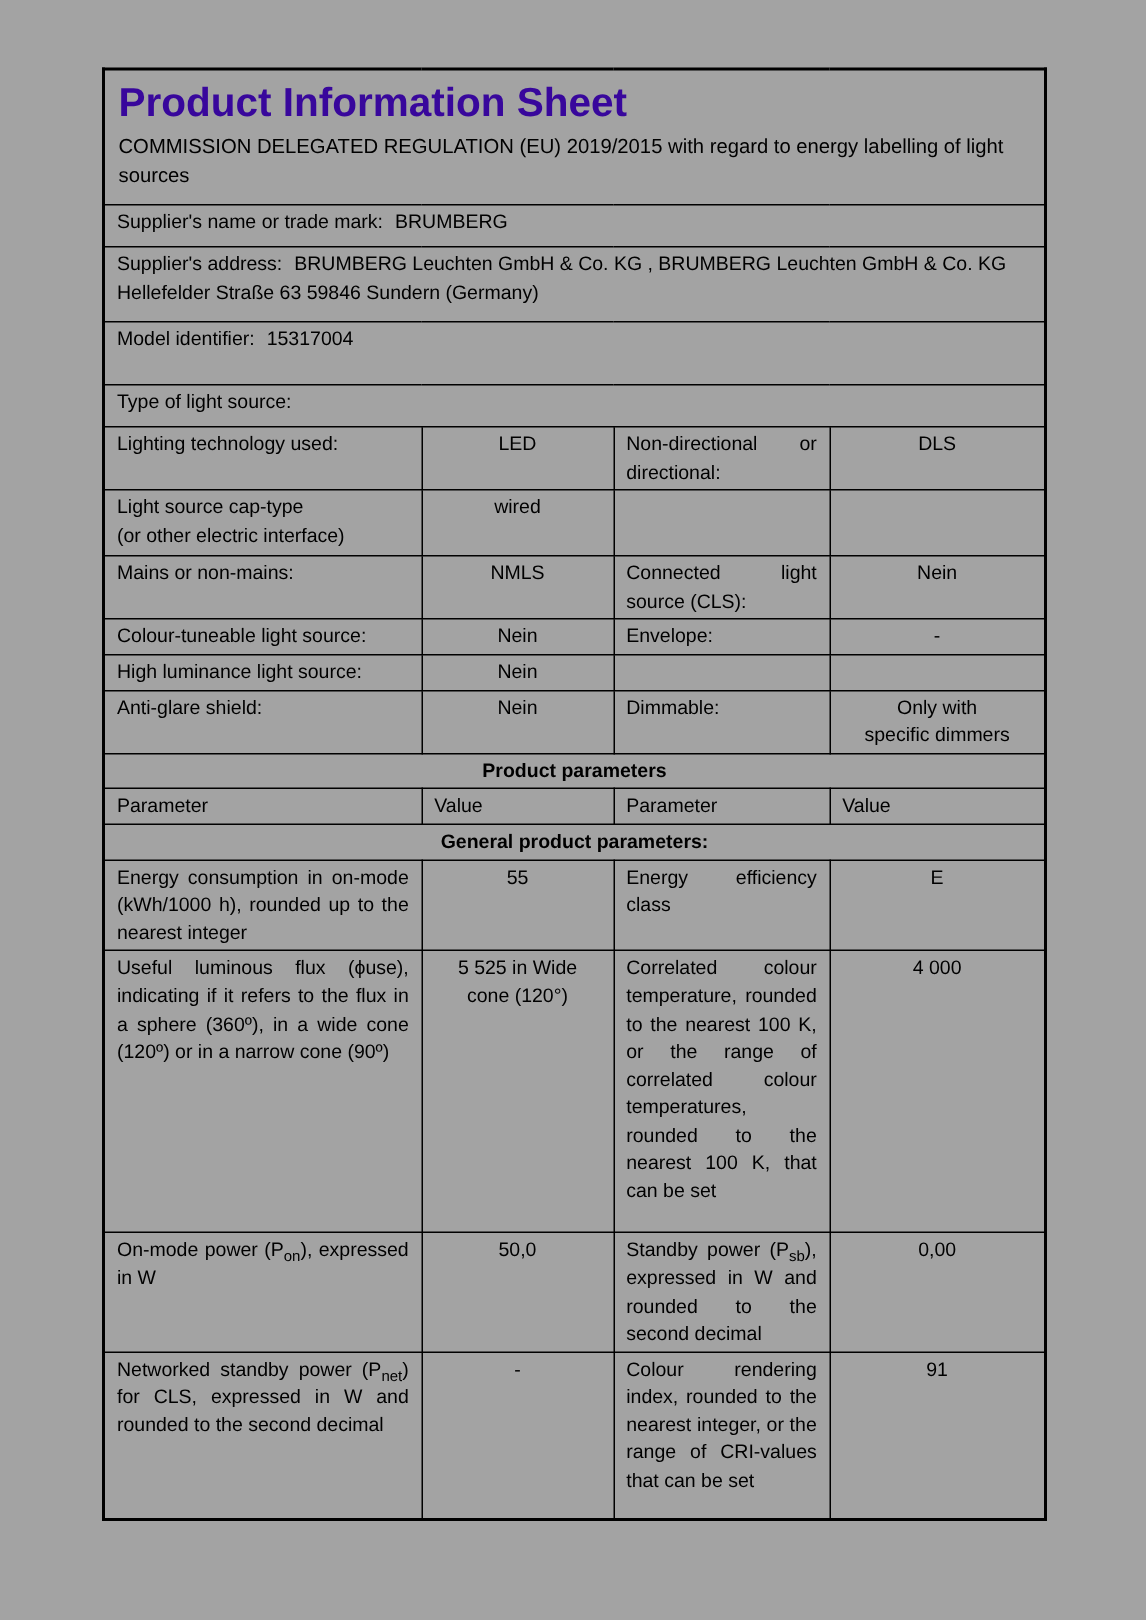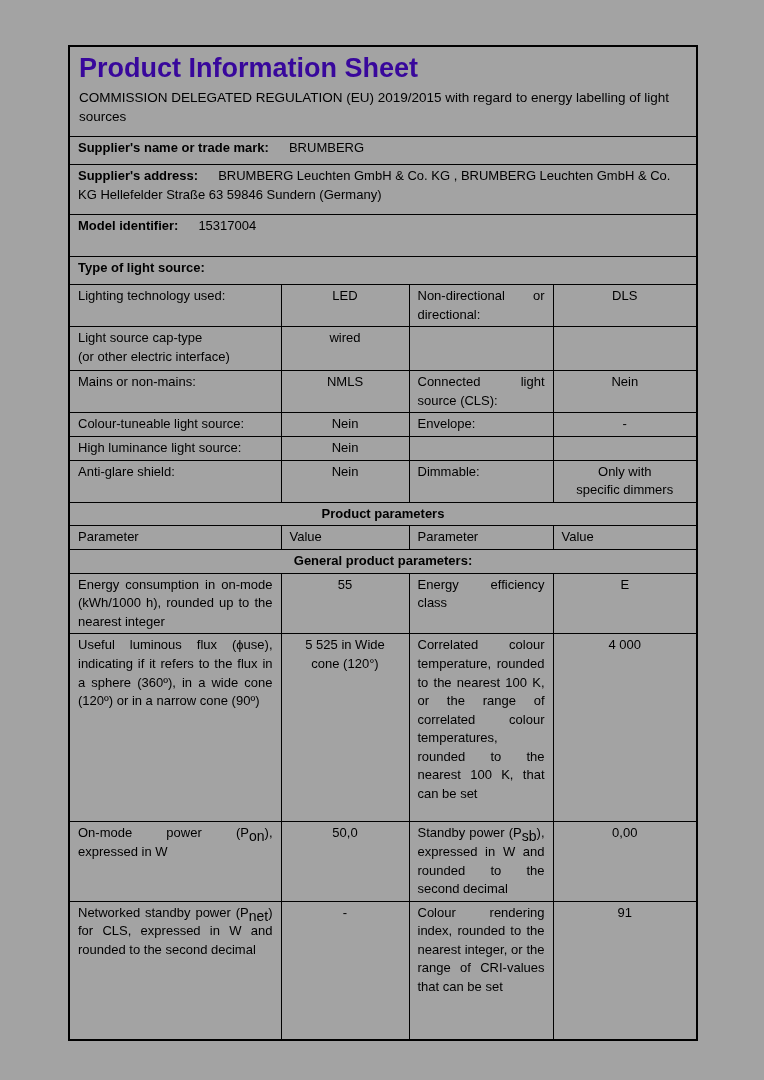--- a/index.html
+++ b/index.html
@@ -12,30 +12,30 @@
     font-size:13px;line-height:18.6px;
     border:2px solid #000;
   }
   col.c1{width:212px}col.c2{width:128px}col.c3{width:144px}col.c4{width:144px}
   td{border:1px solid #000;padding:2px 8px;vertical-align:top;overflow:hidden;}
 
   .title-cell{padding:5px 9px 8px 9px;}
   h1.doc-title{margin:0 0 4px 0;font-size:27px;line-height:32px;font-weight:bold;letter-spacing:0;}
   p.subtitle{margin:4px 0 2px 0;font-size:13.5px;line-height:19px;}
 
-  .b{font-weight:bold;margin-right:20px;}
+  .b{font-weight:normal;margin-right:8px;}
   .param{text-align:justify;white-space:pre-line;}
   .val{text-align:center;white-space:pre-line;}
   .sec{font-weight:bold;text-align:center;}
-  sub{font-size:14px;line-height:0;}
+  sub{font-size:10px;line-height:0;}
 
   tr.rh88{height:88px}tr.rh28{height:28px}tr.rh50{height:50px}tr.rh27{height:42px}
   tr.rh41{height:41px}tr.rh44{height:44px}tr.rh42{height:42px}tr.rh22{height:22px}
   tr.rh40{height:40px}tr.rh21{height:21px}tr.rh59{height:59px}tr.rh188{height:188px}
-  tr.rh77{height:77px}tr.rh112{height:139px}
+  tr.rh77{height:77px}tr.rh112{height:112px}
 
   .footer{position:absolute;left:68px;top:1004px;width:628px;text-align:right;font-size:11px;line-height:14px;}
 </style>
 </head>
 <body>
 
 <div class="page">
   <table class="sheet">
     <colgroup>
         <col class="c1">

